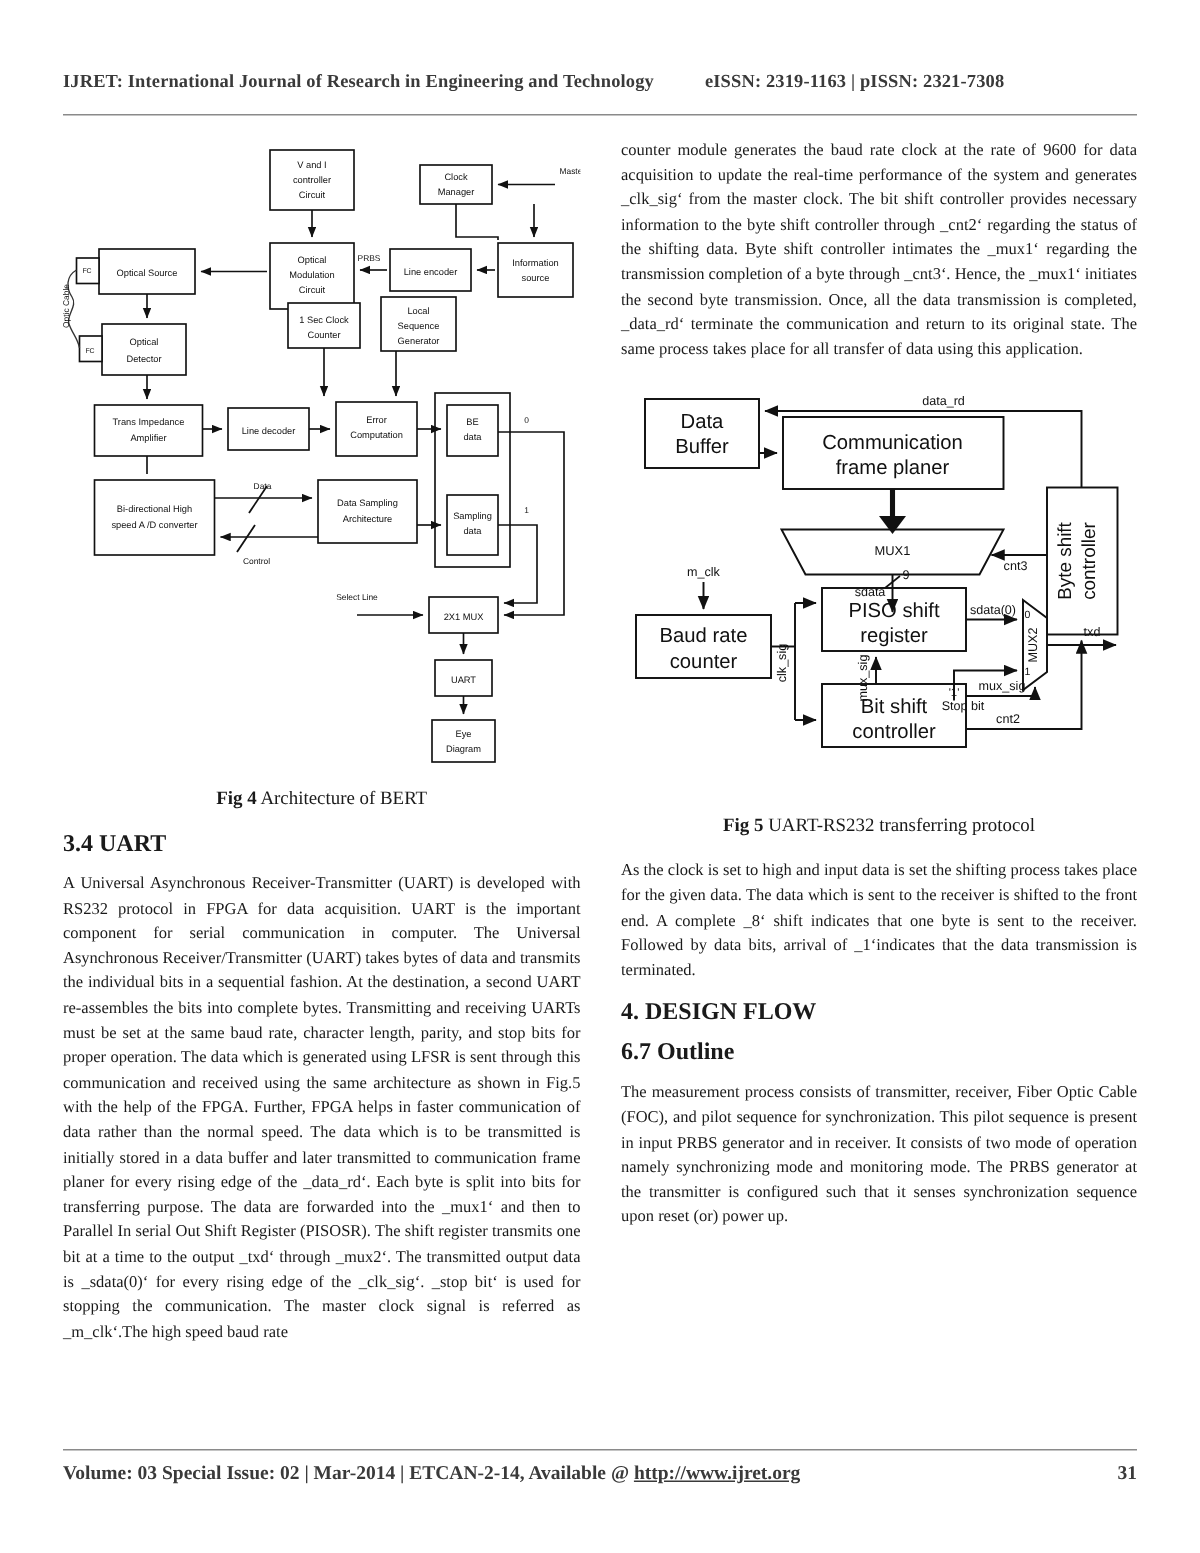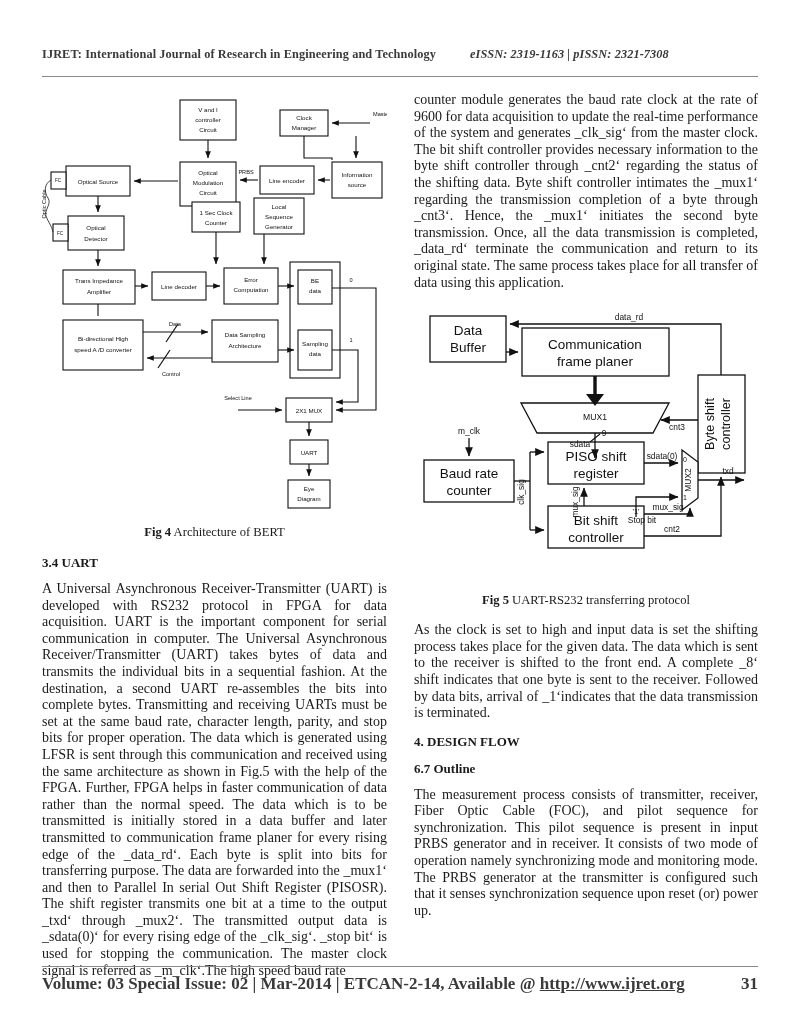--- a/index.html
+++ b/index.html
@@ -28,21 +28,21 @@
     left: 42px; top: 47px;
     width: 716px;
     display: flex;
     align-items: baseline;
     font-weight: bold;
     font-size: 12.3px;
     color: #3a3a3a;
     letter-spacing: 0.1px;
   }
   .header .h-title { white-space: nowrap; }
-  .header .h-issn { margin-left: 34px; white-space: nowrap; font-style: italic; }
+  .header .h-issn { margin-left: 34px; white-space: nowrap; }
   .rule-top {
     position: absolute;
     left: 42px; top: 76px;
     width: 716px; height: 1px;
     background: #8a8a8a;
   }
 
   
   .col-left {
     position: absolute;
@@ -50,29 +50,29 @@
     width: 345px;
   }
   .col-right {
     position: absolute;
     left: 414px; top: 92px;
     width: 344px;
   }
 
   p.body {
     margin: 0 0 11px 0;
-    font-size: 14px;
+    font-size: 11px;
     line-height: 16.6px;
     text-align: justify;
     text-justify: inter-word;
     hyphens: none;
   }
   h2.sec {
     margin: 8px 0 10px 0;
-    font-size: 13px;
+    font-size: 16px;
     font-weight: bold;
     line-height: 17px;
   }
   .figcap {
     font-size: 12.6px;
     text-align: center;
     margin: 14px 0 14px 0;
     line-height: 16px;
   }
   .figcap b { font-weight: bold; }
@@ -102,21 +102,21 @@
     background: #8a8a8a;
   }
   .footer {
     position: absolute;
     left: 42px; top: 974px;
     width: 716px;
     display: flex;
     justify-content: space-between;
     align-items: baseline;
     font-weight: bold;
-    font-size: 17px;
+    font-size: 13px;
     color: #3a3a3a;
   }
   .footer .f-url { text-decoration: underline; }
   .footer .f-page { font-weight: bold; }
 
   svg text { font-family: "Liberation Sans", sans-serif; }
 </style>
 </head>
 <body>
 

